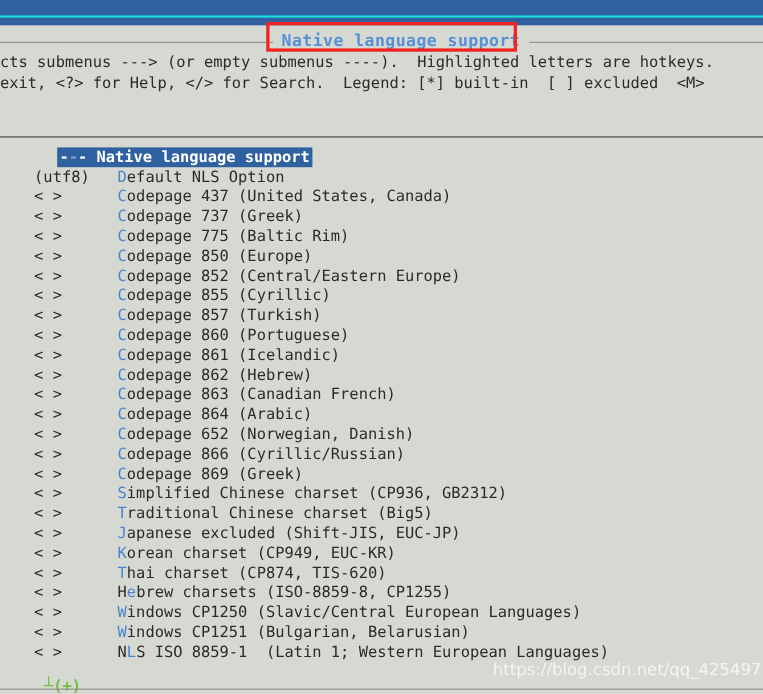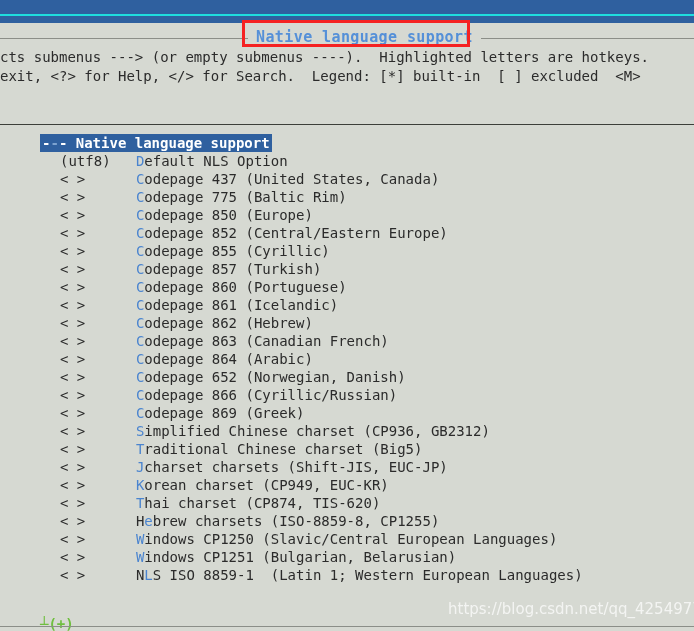--- a/index.html
+++ b/index.html
@@ -109,31 +109,31 @@
     left: 0;
     top: 134px;
     width: 694px;
   }
   .row {
     position: relative;
     height: 18px;
     line-height: 18px;
     white-space: pre;
     font-size: 14px;
-    padding-left: 60px;
+    padding-left: 31px;
     color: #2b2b2b;
   }
   .row .tag {
     display: inline;
   }
   .row .hot {
     color: #4a84cf;
   }
   .row.selected {
-    padding-left: 0;
+    padding-left: 12px;
   }
   .row.selected .sel {
     display: inline-block;
     background: #2f609f;
     color: #ffffff;
     font-weight: bold;
     margin-left: 40px;
     padding: 0 2px;
   }
   .row.selected .sel .dashdim {
@@ -182,36 +182,37 @@
 
   <div class="helpline l1">cts submenus ---&gt; (or empty submenus ----).  Highlighted letters are hotkeys.</div>
   <div class="helpline l2">exit, &lt;?&gt; for Help, &lt;/&gt; for Search.  Legend: [*] built-in  [ ] excluded  &lt;M&gt;</div>
 
   <div class="frame-mid"></div>
 
   <div class="menu" id="menu-list">
       <div class="row selected"><span class="sel"><span>-</span><span class="dashdim">-</span><span>- Native language support</span></span></div>
       <div class="row"><span class="tag">(utf8)</span><span>   </span><span class="hot">D</span><span>efault NLS Option</span></div>
       <div class="row"><span class="tag">&lt; &gt;</span><span>      </span><span class="hot">C</span><span>odepage 437 (United States, Canada)</span></div>
+      <div class="row"><span class="tag">&lt; &gt;</span><span>      </span><span class="hot">C</span><span>odepage 737 (Greek)</span></div>
       <div class="row"><span class="tag">&lt; &gt;</span><span>      </span><span class="hot">C</span><span>odepage 775 (Baltic Rim)</span></div>
       <div class="row"><span class="tag">&lt; &gt;</span><span>      </span><span class="hot">C</span><span>odepage 850 (Europe)</span></div>
       <div class="row"><span class="tag">&lt; &gt;</span><span>      </span><span class="hot">C</span><span>odepage 852 (Central/Eastern Europe)</span></div>
       <div class="row"><span class="tag">&lt; &gt;</span><span>      </span><span class="hot">C</span><span>odepage 855 (Cyrillic)</span></div>
       <div class="row"><span class="tag">&lt; &gt;</span><span>      </span><span class="hot">C</span><span>odepage 857 (Turkish)</span></div>
       <div class="row"><span class="tag">&lt; &gt;</span><span>      </span><span class="hot">C</span><span>odepage 860 (Portuguese)</span></div>
       <div class="row"><span class="tag">&lt; &gt;</span><span>      </span><span class="hot">C</span><span>odepage 861 (Icelandic)</span></div>
       <div class="row"><span class="tag">&lt; &gt;</span><span>      </span><span class="hot">C</span><span>odepage 862 (Hebrew)</span></div>
       <div class="row"><span class="tag">&lt; &gt;</span><span>      </span><span class="hot">C</span><span>odepage 863 (Canadian French)</span></div>
       <div class="row"><span class="tag">&lt; &gt;</span><span>      </span><span class="hot">C</span><span>odepage 864 (Arabic)</span></div>
       <div class="row"><span class="tag">&lt; &gt;</span><span>      </span><span class="hot">C</span><span>odepage 652 (Norwegian, Danish)</span></div>
       <div class="row"><span class="tag">&lt; &gt;</span><span>      </span><span class="hot">C</span><span>odepage 866 (Cyrillic/Russian)</span></div>
       <div class="row"><span class="tag">&lt; &gt;</span><span>      </span><span class="hot">C</span><span>odepage 869 (Greek)</span></div>
       <div class="row"><span class="tag">&lt; &gt;</span><span>      </span><span class="hot">S</span><span>implified Chinese charset (CP936, GB2312)</span></div>
       <div class="row"><span class="tag">&lt; &gt;</span><span>      </span><span class="hot">T</span><span>raditional Chinese charset (Big5)</span></div>
-      <div class="row"><span class="tag">&lt; &gt;</span><span>      </span><span class="hot">J</span><span>charset charsets (Shift-JIS, EUC-JP)</span></div>
+      <div class="row"><span class="tag">&lt; &gt;</span><span>      </span><span class="hot">J</span><span>apanese excluded (Shift-JIS, EUC-JP)</span></div>
       <div class="row"><span class="tag">&lt; &gt;</span><span>      </span><span class="hot">K</span><span>orean charset (CP949, EUC-KR)</span></div>
       <div class="row"><span class="tag">&lt; &gt;</span><span>      </span><span class="hot">T</span><span>hai charset (CP874, TIS-620)</span></div>
       <div class="row"><span class="tag">&lt; &gt;</span><span>      </span><span>H</span><span class="hot">e</span><span>brew charsets (ISO-8859-8, CP1255)</span></div>
       <div class="row"><span class="tag">&lt; &gt;</span><span>      </span><span class="hot">W</span><span>indows CP1250 (Slavic/Central European Languages)</span></div>
       <div class="row"><span class="tag">&lt; &gt;</span><span>      </span><span class="hot">W</span><span>indows CP1251 (Bulgarian, Belarusian)</span></div>
       <div class="row"><span class="tag">&lt; &gt;</span><span>      </span><span>N</span><span class="hot">L</span><span>S ISO 8859-1  (Latin 1; Western European Languages)</span></div>
     </div>
 
   <div class="scroll-ind">┴(+)</div>
 

